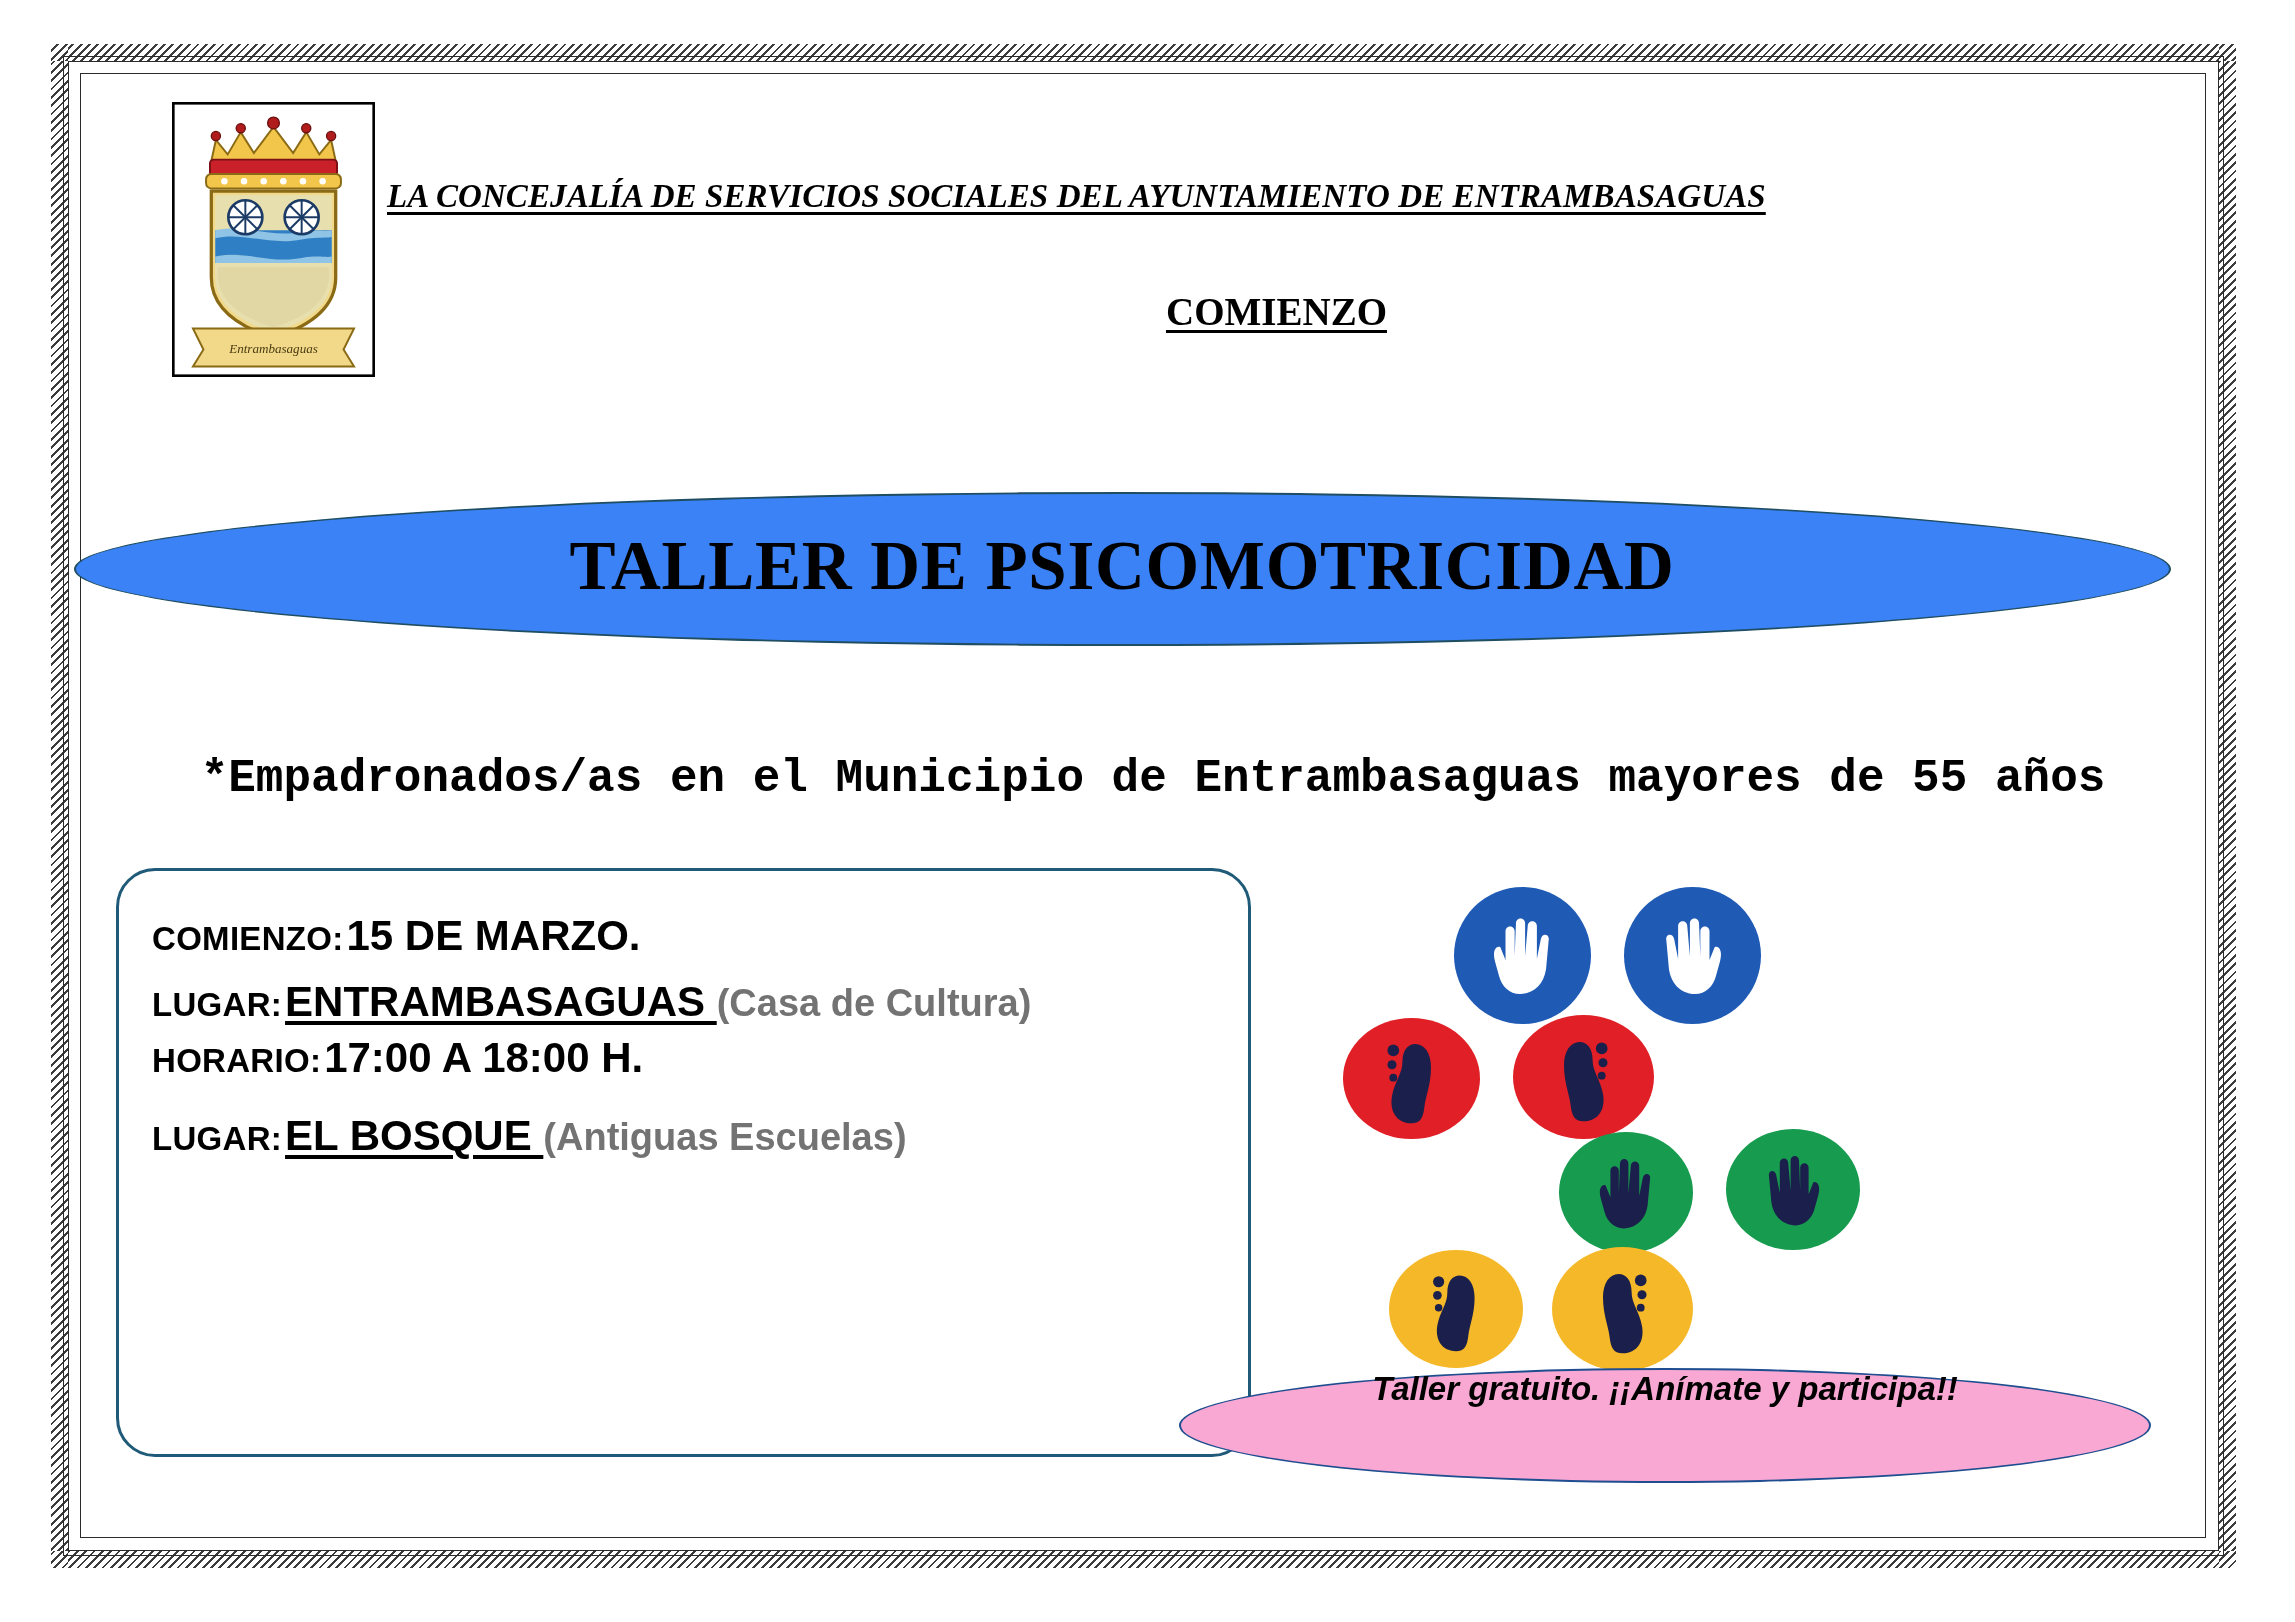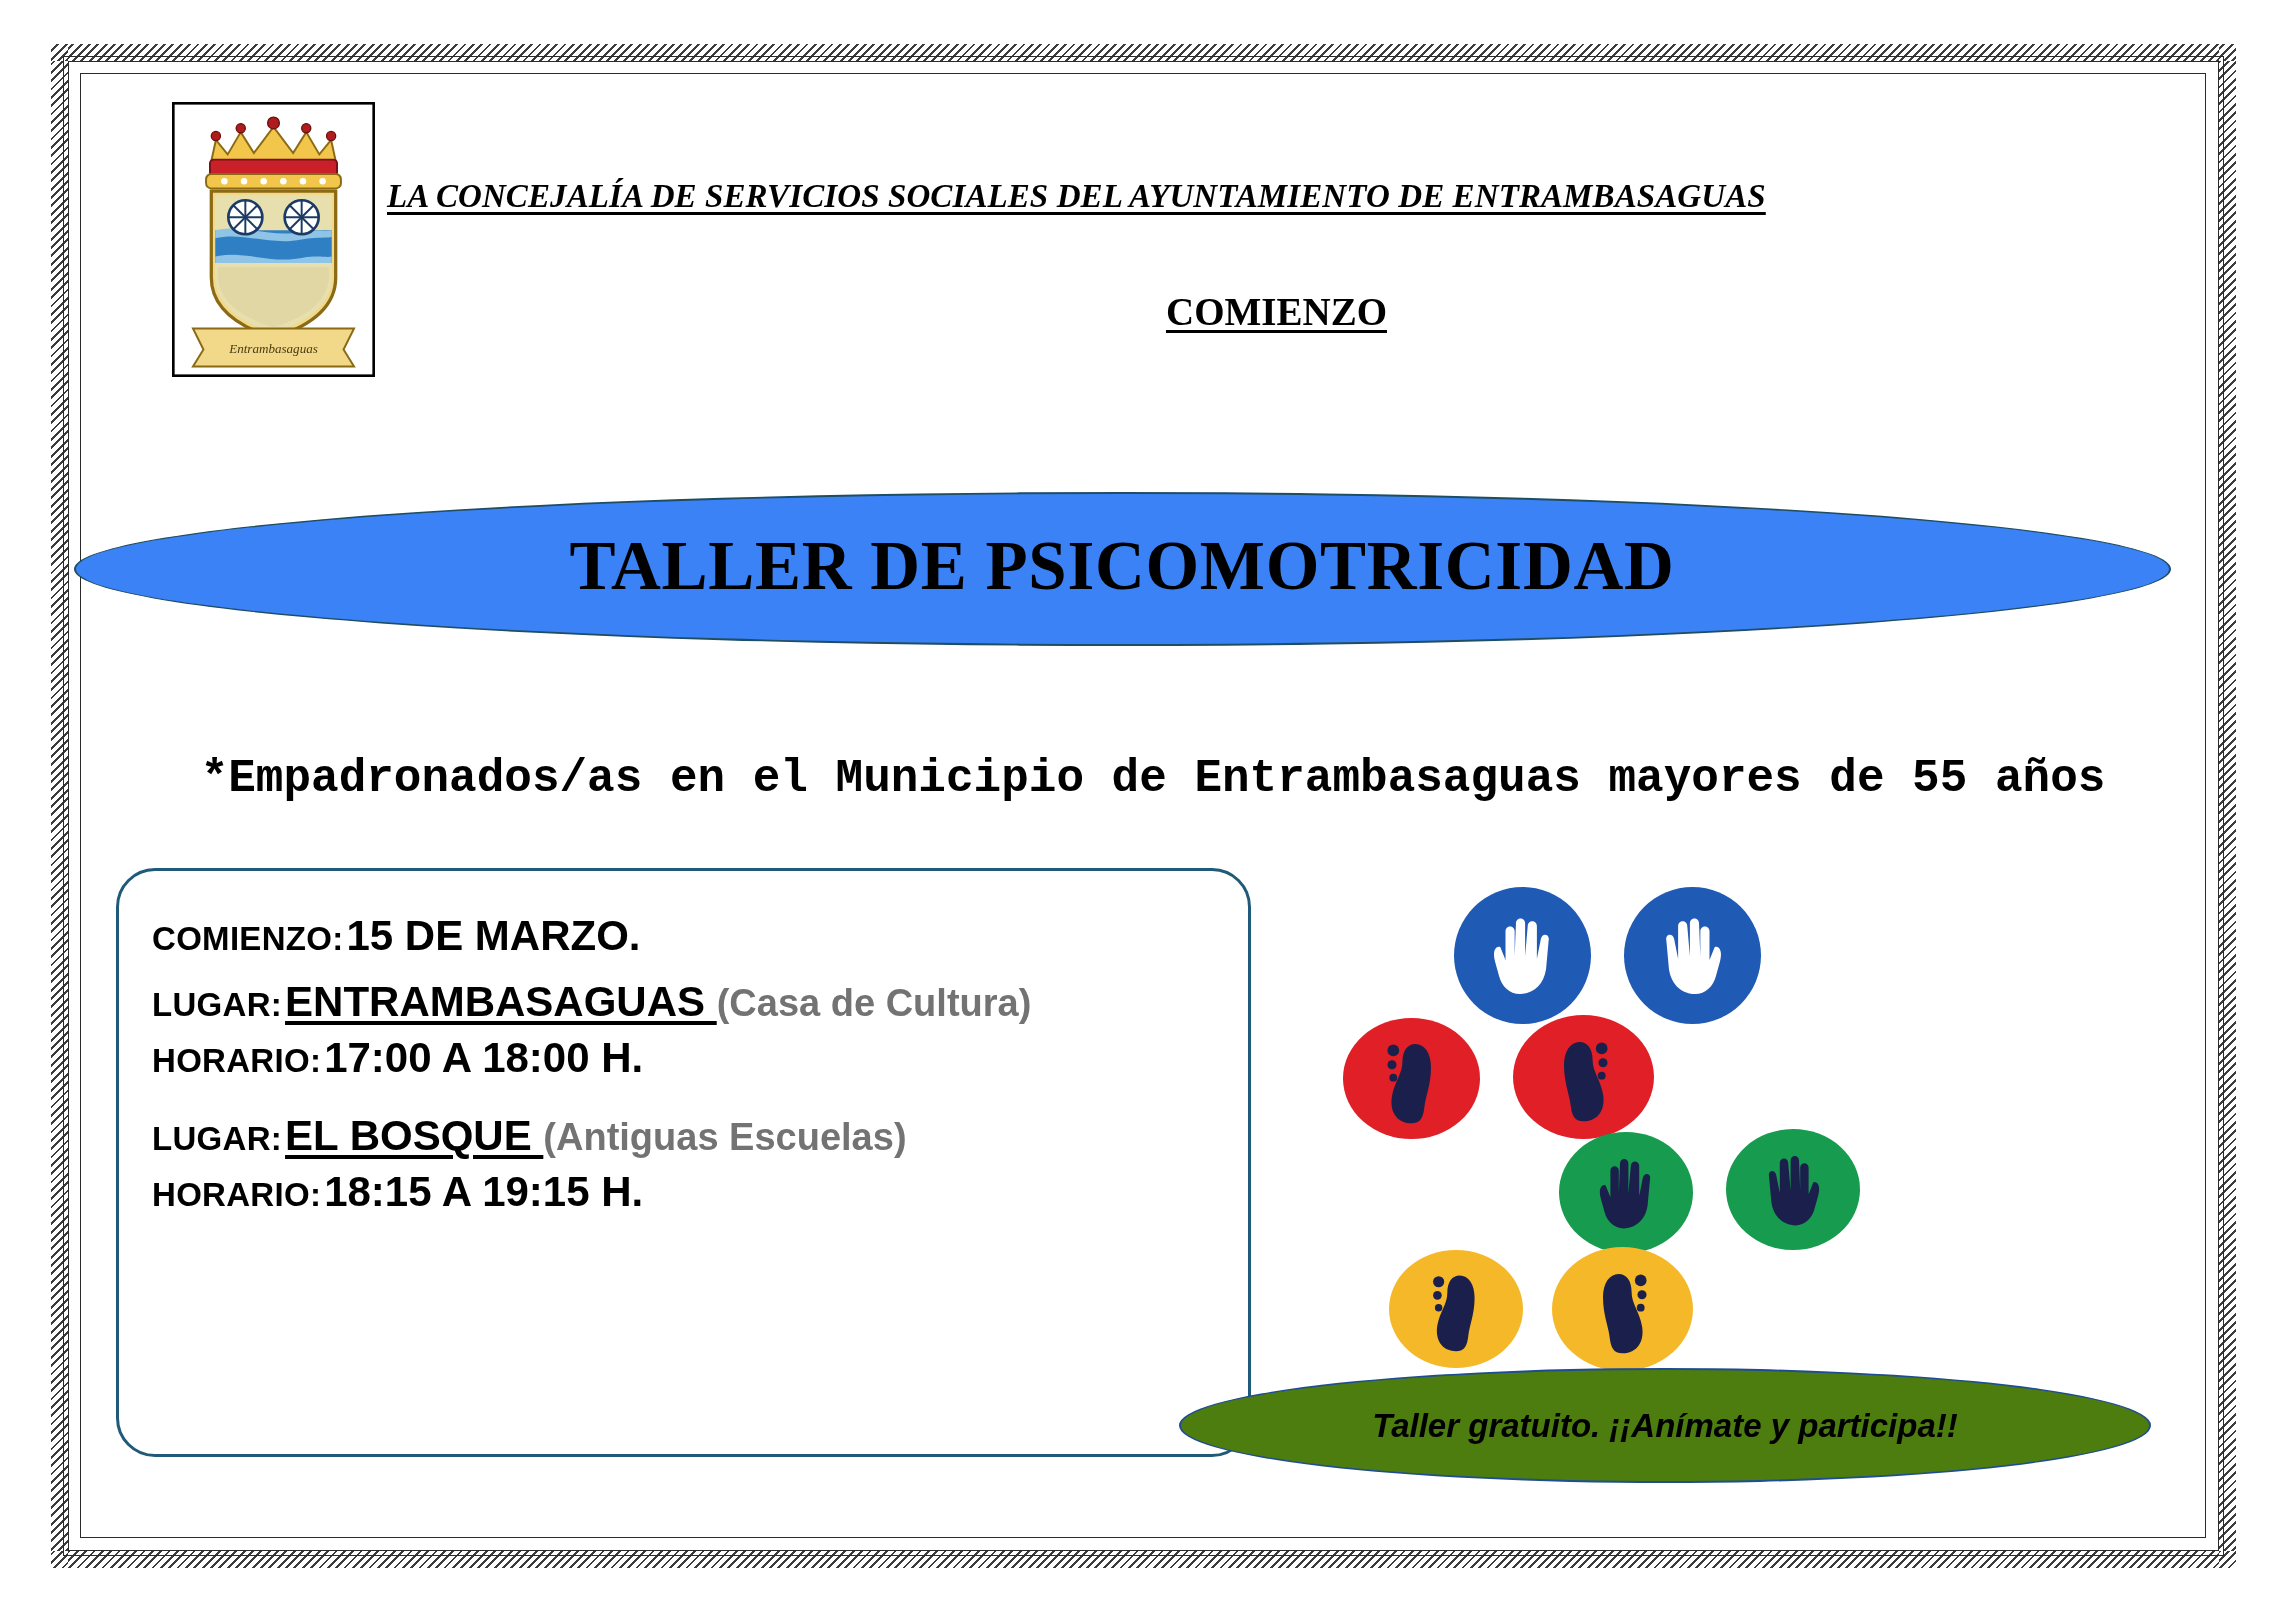--- a/index.html
+++ b/index.html
@@ -200,23 +200,22 @@
 
   
   .footer-ellipse {
     position: absolute;
     left: 1099px;
     top: 1295px;
     width: 968px;
     height: 111px;
     border-radius: 50%;
     border: 2px solid #1f4e90;
-    background: #4d7c0f;
+    background: #f9a8d4;
     display: flex;
-    align-items: center;
     justify-content: center;
   }
   .footer-text {
     font-family: "Liberation Sans", sans-serif;
     font-weight: bold;
     font-style: italic;
     font-size: 33px;
     color: #000;
     white-space: nowrap;
   }
@@ -332,24 +331,20 @@
         <span class="lbl">HORARIO:</span>
         <span class="val">17:00 A 18:00 H.</span>
       </div>
 
       <div class="detail-row tight">
         <span class="lbl">LUGAR:</span>
         <span class="val underline">EL BOSQUE </span>
         <span class="val-sub"> (Antiguas Escuelas)</span>
       </div>
 
-      <div class="detail-row">
-        <span class="lbl">HORARIO:</span>
-        <span class="val">18:15 A 19:15 H.</span>
-      </div>
     </div>
 
     <div class="picto">
 
       <div class="disc" style="left:26px; top:0px; width:137px; height:137px; background:#1f5bb5;">
         <svg width="79" height="85" viewBox="0 0 120 130">
           <path d="M18 74 C14 60,18 50,26 52 L34 72 L34 28 C34 18,48 18,48 28 L48 66 L50 16 C50 6,64 6,64 16 L64 66 L68 20 C68 10,82 10,82 20 L82 70 L88 40 C90 30,102 32,100 42 L96 86 C92 112,74 124,56 124 C40 124,28 112,24 96 Z" fill="#ffffff"></path>
         </svg>
       </div>
       <div class="disc" style="left:196px; top:0px; width:137px; height:137px; background:#1f5bb5;">

